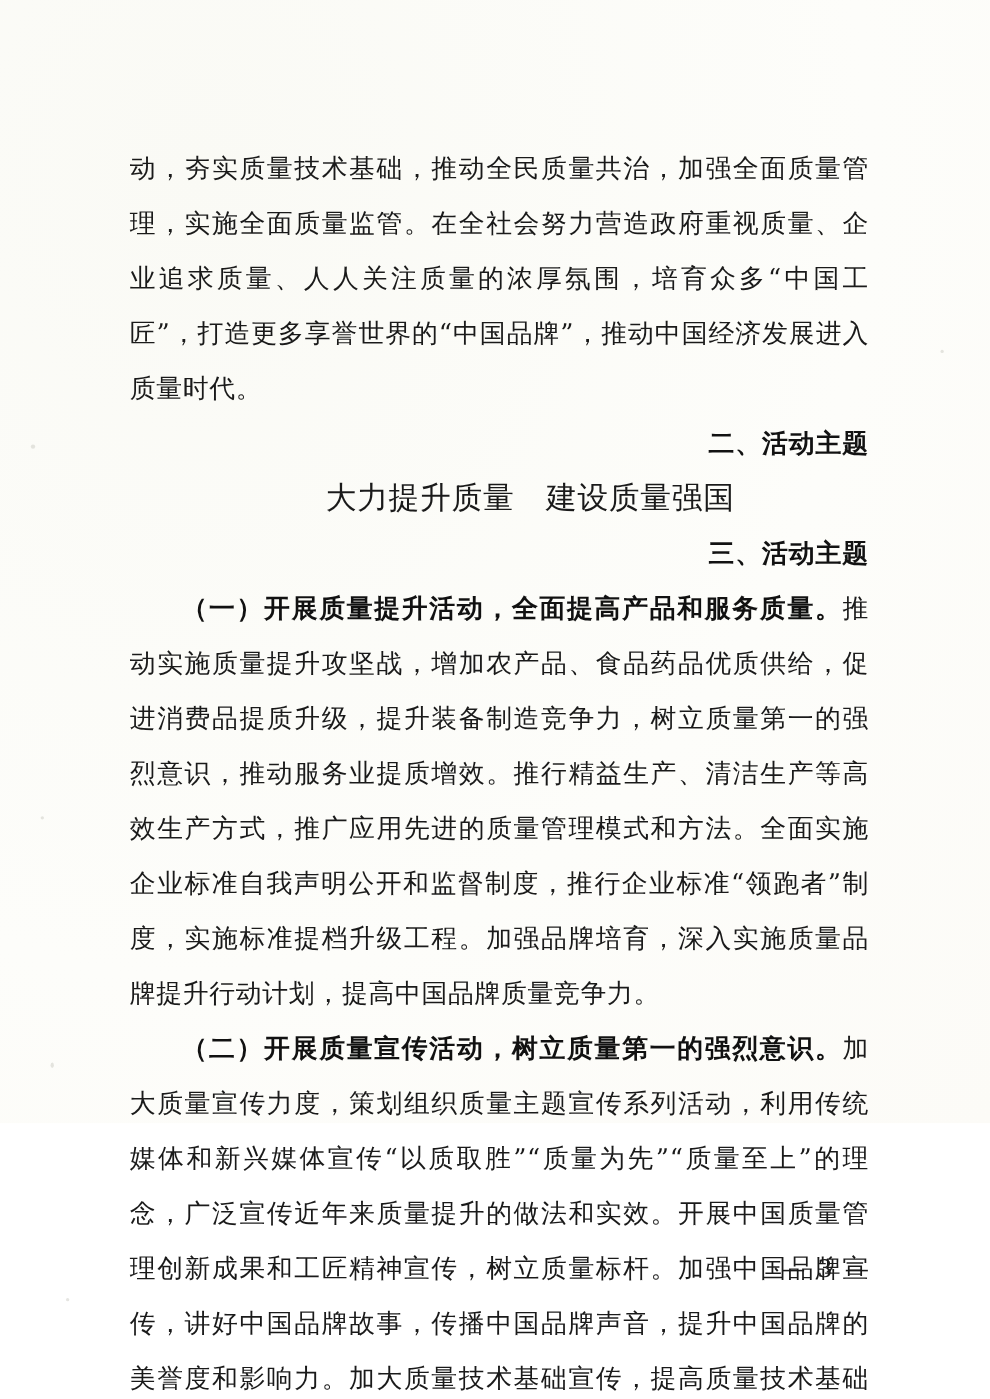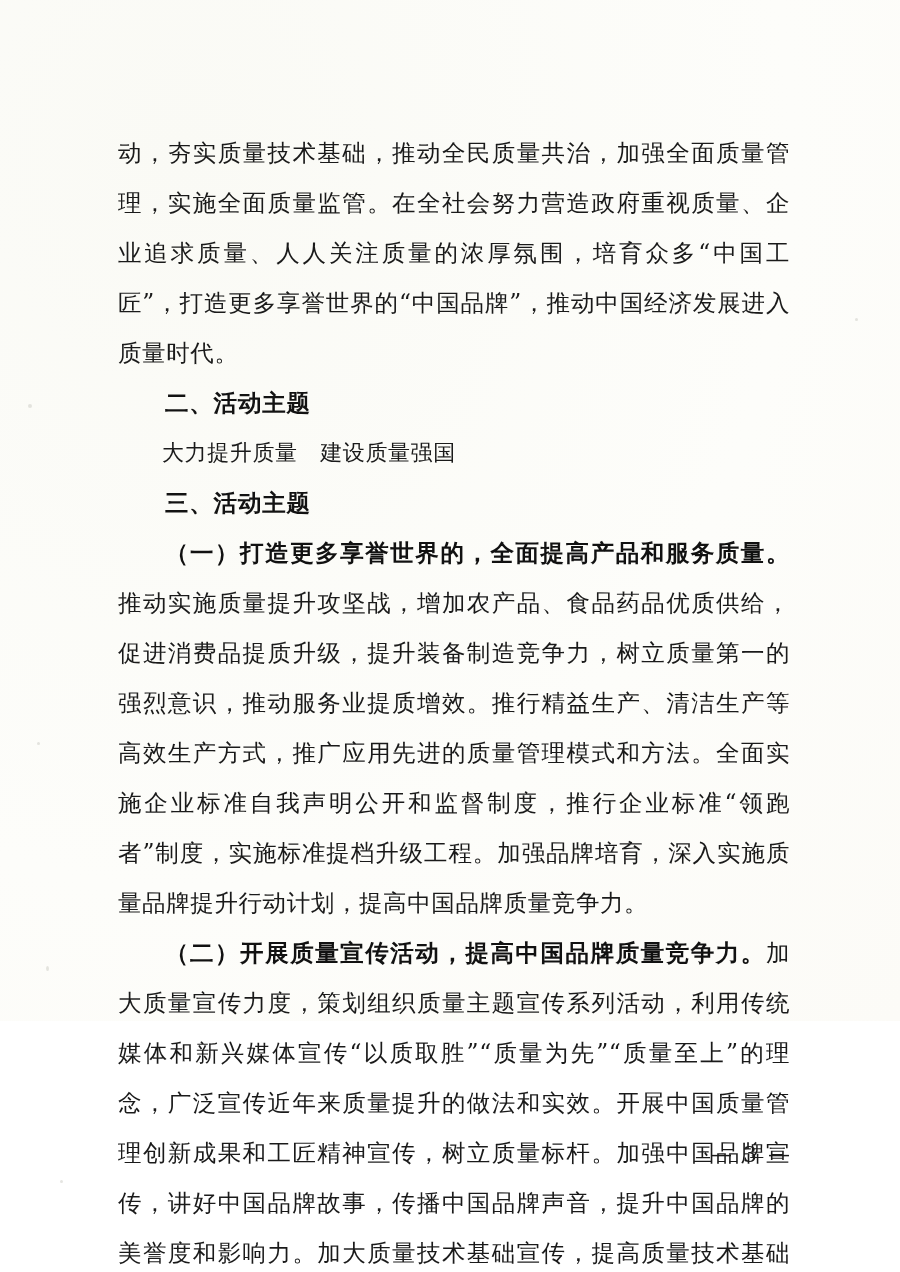--- a/index.html
+++ b/index.html
@@ -51,29 +51,31 @@
   }
   h2.heading {
     margin: 0;
     font-size: 23.5px;
     line-height: 50px;
     letter-spacing: 0.8px;
     color: #121212;
     font-weight: 700;
     text-indent: 2em;
     font-family: "DejaVu Serif", serif;
+    text-align: right;
   }
   p.theme-line {
     margin: 0;
-    font-size: 22px;
+    font-size: 28px;
     line-height: 50px;
     letter-spacing: 0.6px;
     color: #1a1a1a;
     text-indent: 2em;
     font-family: "DejaVu Serif", serif;
+    text-align: center;
   }
   .section-lead {
     font-weight: 700;
     color: #111;
   }
   .page-number {
     position: absolute;
     right: 108px;
     top: 1142px;
     font-size: 22px;
@@ -109,20 +111,20 @@
   <div class="content">
 
     <p class="body-text">动，夯实质量技术基础，推动全民质量共治，加强全面质量管理，实施全面质量监管。在全社会努力营造政府重视质量、企业追求质量、人人关注质量的浓厚氛围，培育众多“中国工匠”，打造更多享誉世界的“中国品牌”，推动中国经济发展进入质量时代。</p>
 
     <h2 class="heading">二、活动主题</h2>
 
     <p class="theme-line">大力提升质量　建设质量强国</p>
 
     <h2 class="heading">三、活动主题</h2>
 
-    <p class="body-text indent"><span class="section-lead">（一）打造更多享誉世界的，全面提高产品和服务质量。</span><span>推动实施质量提升攻坚战，增加农产品、食品药品优质供给，促进消费品提质升级，提升装备制造竞争力，树立质量第一的强烈意识，推动服务业提质增效。推行精益生产、清洁生产等高效生产方式，推广应用先进的质量管理模式和方法。全面实施企业标准自我声明公开和监督制度，推行企业标准“领跑者”制度，实施标准提档升级工程。加强品牌培育，深入实施质量品牌提升行动计划，提高中国品牌质量竞争力。</span></p>
+    <p class="body-text indent"><span class="section-lead">（一）开展质量提升活动，全面提高产品和服务质量。</span><span>推动实施质量提升攻坚战，增加农产品、食品药品优质供给，促进消费品提质升级，提升装备制造竞争力，树立质量第一的强烈意识，推动服务业提质增效。推行精益生产、清洁生产等高效生产方式，推广应用先进的质量管理模式和方法。全面实施企业标准自我声明公开和监督制度，推行企业标准“领跑者”制度，实施标准提档升级工程。加强品牌培育，深入实施质量品牌提升行动计划，提高中国品牌质量竞争力。</span></p>
 
-    <p class="body-text indent"><span class="section-lead">（二）开展质量宣传活动，提高中国品牌质量竞争力。</span><span>加大质量宣传力度，策划组织质量主题宣传系列活动，利用传统媒体和新兴媒体宣传“以质取胜”“质量为先”“质量至上”的理念，广泛宣传近年来质量提升的做法和实效。开展中国质量管理创新成果和工匠精神宣传，树立质量标杆。加强中国品牌宣传，讲好中国品牌故事，传播中国品牌声音，提升中国品牌的美誉度和影响力。加大质量技术基础宣传，提高质量技术基础的认知度。曝</span></p>
+    <p class="body-text indent"><span class="section-lead">（二）开展质量宣传活动，树立质量第一的强烈意识。</span><span>加大质量宣传力度，策划组织质量主题宣传系列活动，利用传统媒体和新兴媒体宣传“以质取胜”“质量为先”“质量至上”的理念，广泛宣传近年来质量提升的做法和实效。开展中国质量管理创新成果和工匠精神宣传，树立质量标杆。加强中国品牌宣传，讲好中国品牌故事，传播中国品牌声音，提升中国品牌的美誉度和影响力。加大质量技术基础宣传，提高质量技术基础的认知度。曝</span></p>
 
   </div>
 
   <div class="page-number">— 3 —</div>
 </div>
 
 </body></html>

